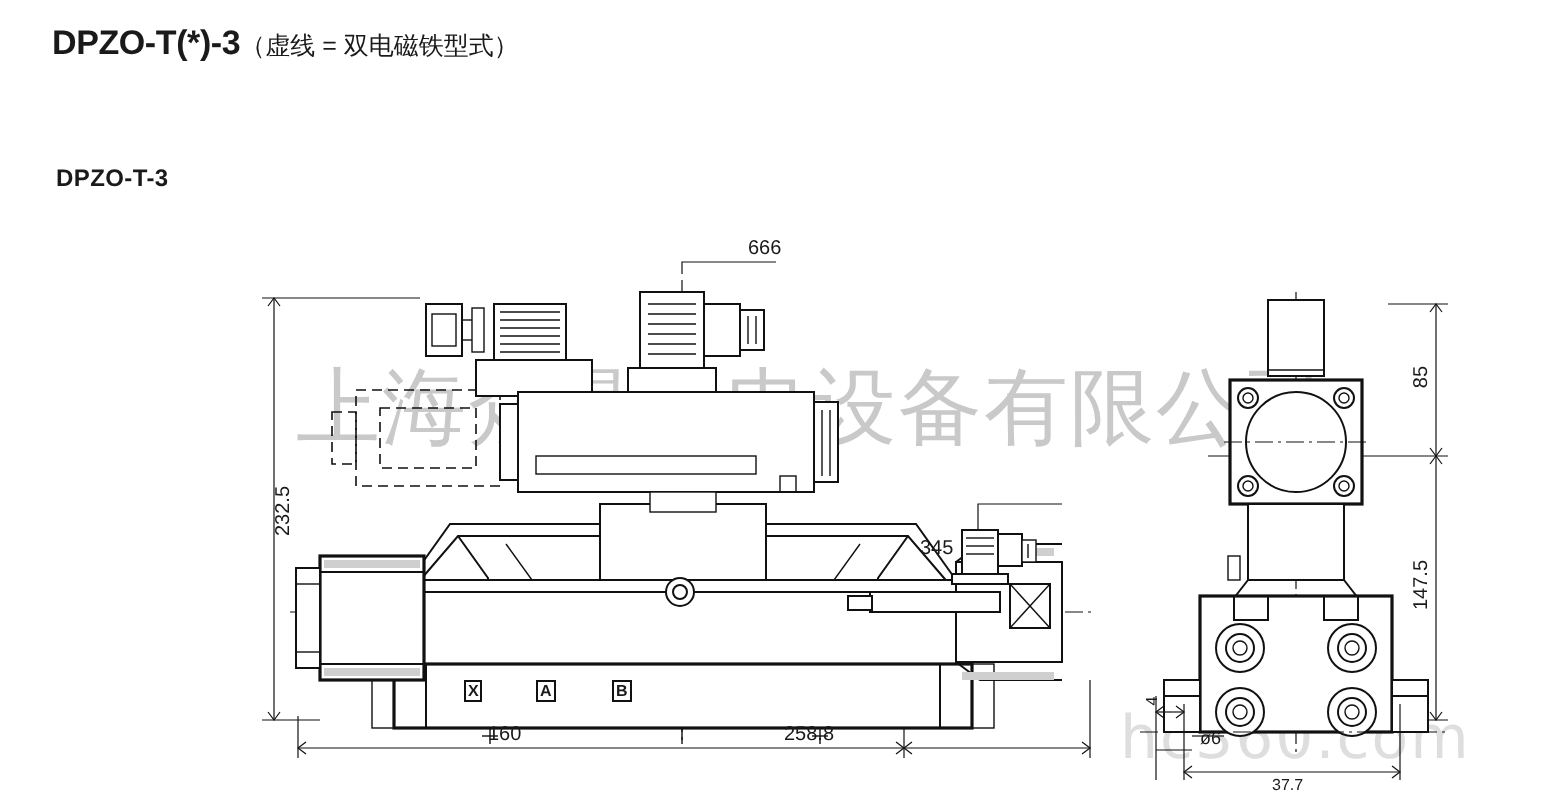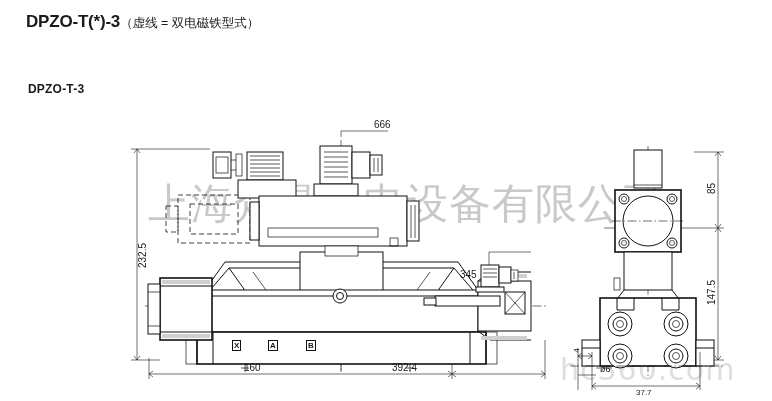--- a/index.html
+++ b/index.html
@@ -349,21 +349,21 @@
 </div>
 
 <div class="dim-label" style="left:330px; top:119px;padding-left:44px;">666</div>
 
 <div class="dim-label dim-vert" style="left:122px; top:250px; width:40px; text-align:center;">232.5</div>
 
 <div class="dim-label" style="left:460px; top:240px;margin-top:29px;">345</div>
 
 <div class="dim-label" style="left:212px; top:362px;margin-left:32px;">160</div>
 
-<div class="dim-label" style="left:392px; top:362px;">392.4</div>
+<div class="dim-label" style="left:392px; top:362px;">258.8</div>
 
 <div class="dim-label dim-vert" style="left:696px; top:183px; width:30px; text-align:center;">85</div>
 
 <div class="dim-label dim-vert" style="left:692px; top:287px; width:38px; text-align:center;">147.5</div>
 
 <div class="dim-label" style="left:600px; top:364px; font-size:9px;">ø6</div>
 
 <div class="dim-label dim-vert" style="left:568px; top:346px; font-size:8px; width:16px; text-align:center;">4</div>
 
 <div class="dim-label" style="left:636px; top:388px; font-size:8px;">37.7</div>

